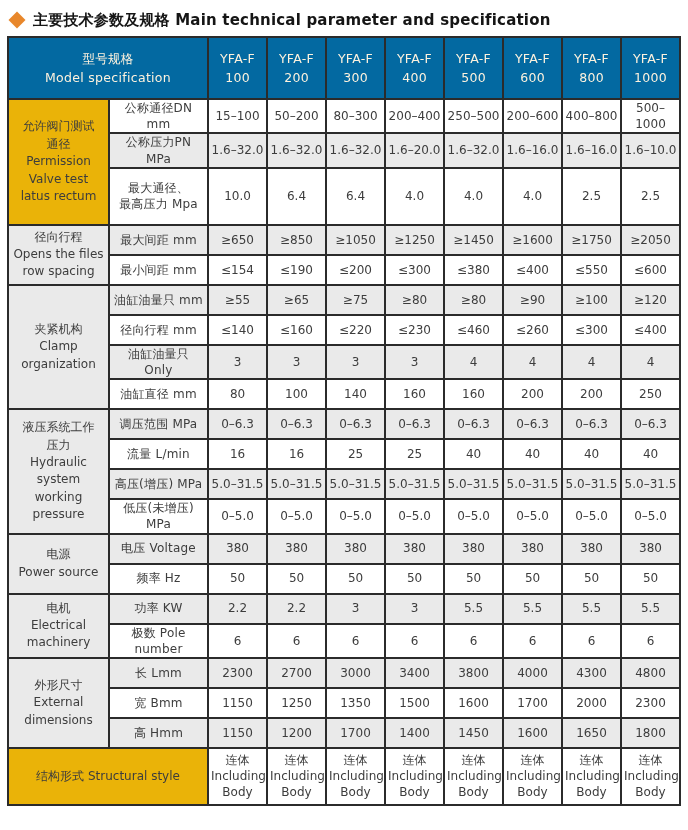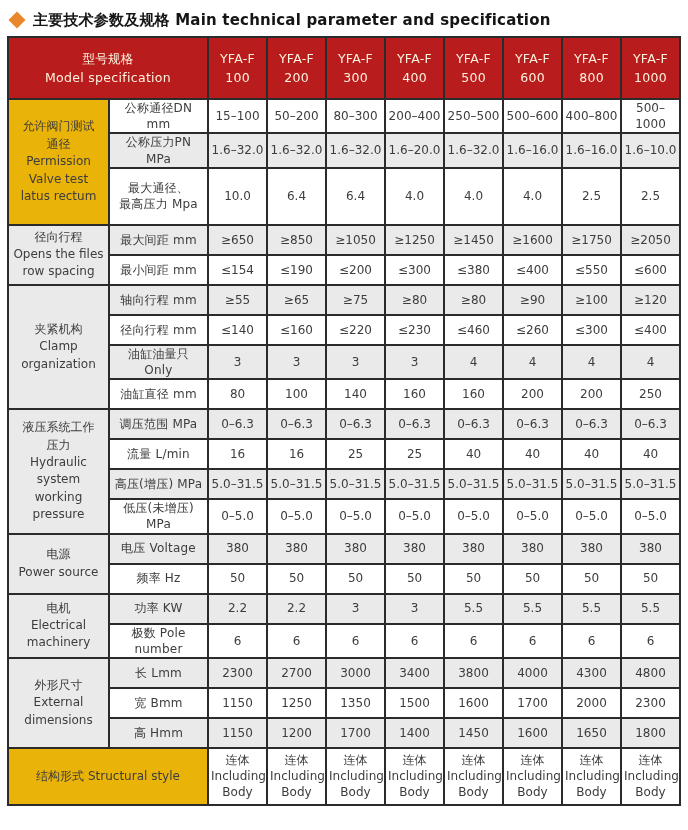--- a/index.html
+++ b/index.html
@@ -42,21 +42,21 @@
 
   th, td {
     border: 2px solid #2b2b2b;
     text-align: center;
     vertical-align: middle;
     white-space: pre-line;
     padding: 0 2px;
     overflow: hidden;
   }
   thead th {
-    background: #b91c1c;
+    background: #0369a1;
     color: #FDF2DE;
     font-weight: normal;
     height: 60px;
     font-size: 12.5px;
     line-height: 1.55;
     letter-spacing: 0.3px;
   }
   tbody tr { height: 30px; }
   tbody tr.tall { height: 57px; }
   tbody td {
@@ -119,21 +119,21 @@
 通径
 Permission
 Valve test
 latus rectum</td>
           <td class="param">公称通径DN mm</td>
           <td class="value">15–100</td>
           <td class="value">50–200</td>
           <td class="value">80–300</td>
           <td class="value">200–400</td>
           <td class="value">250–500</td>
-          <td class="value">500–600</td>
+          <td class="value">200–600</td>
           <td class="value">400–800</td>
           <td class="value">500–1000</td>
         </tr>
         <tr class="alt">
           <td class="param">公称压力PN MPa</td>
           <td class="value">1.6–32.0</td>
           <td class="value">1.6–32.0</td>
           <td class="value">1.6–32.0</td>
           <td class="value">1.6–20.0</td>
           <td class="value">1.6–32.0</td>
@@ -175,21 +175,21 @@
           <td class="value">≤300</td>
           <td class="value">≤380</td>
           <td class="value">≤400</td>
           <td class="value">≤550</td>
           <td class="value">≤600</td>
         </tr>
         <tr class="group-start alt">
           <td class="group-label" rowspan="4">夹紧机构
 Clamp
 organization</td>
-          <td class="param">轴向行程 mm</td>
+          <td class="param">油缸油量只 mm</td>
           <td class="value">≥55</td>
           <td class="value">≥65</td>
           <td class="value">≥75</td>
           <td class="value">≥80</td>
           <td class="value">≥80</td>
           <td class="value">≥90</td>
           <td class="value">≥100</td>
           <td class="value">≥120</td>
         </tr>
         <tr>

